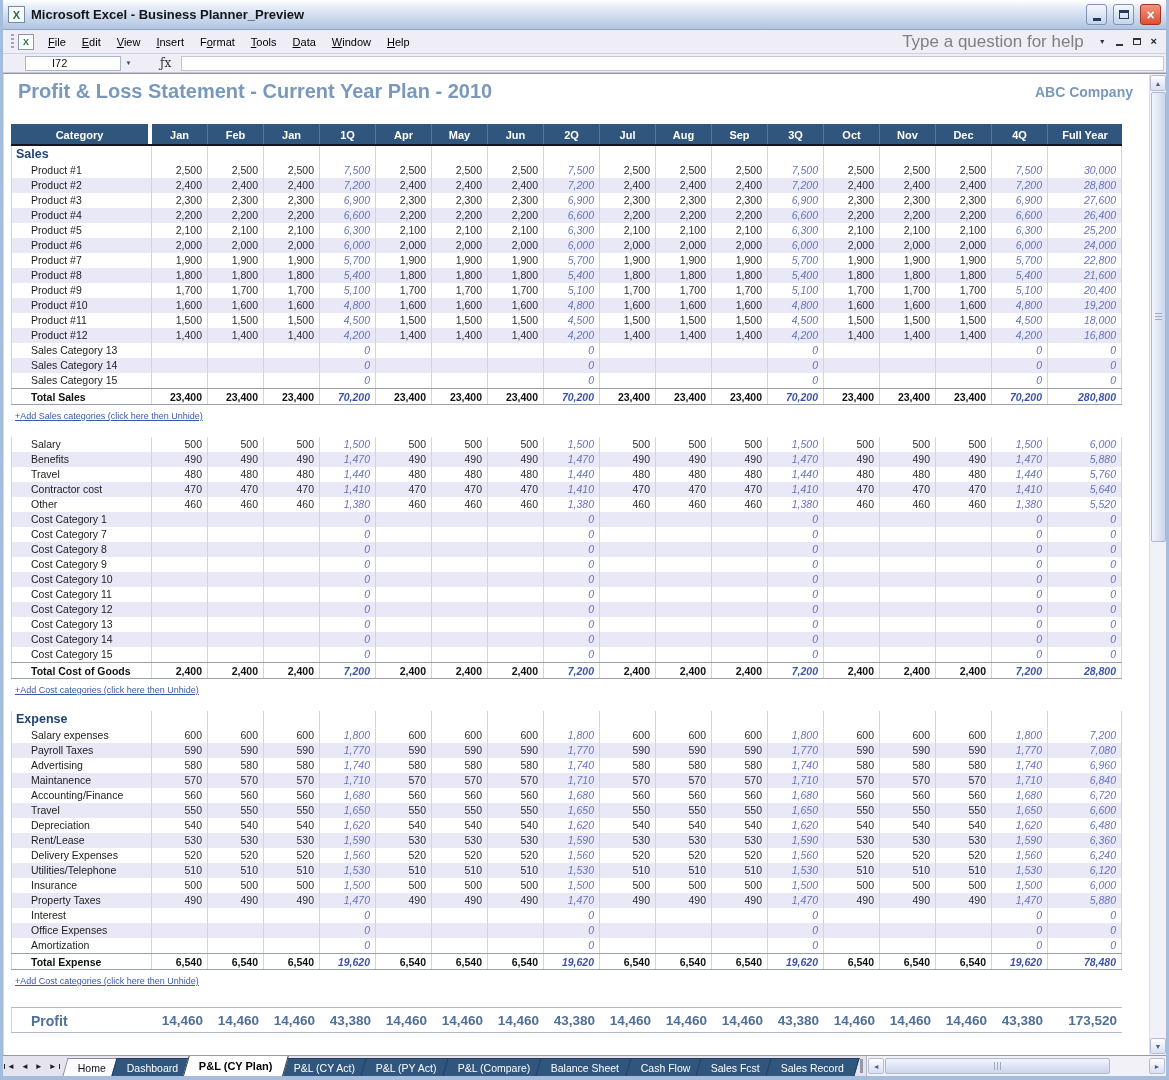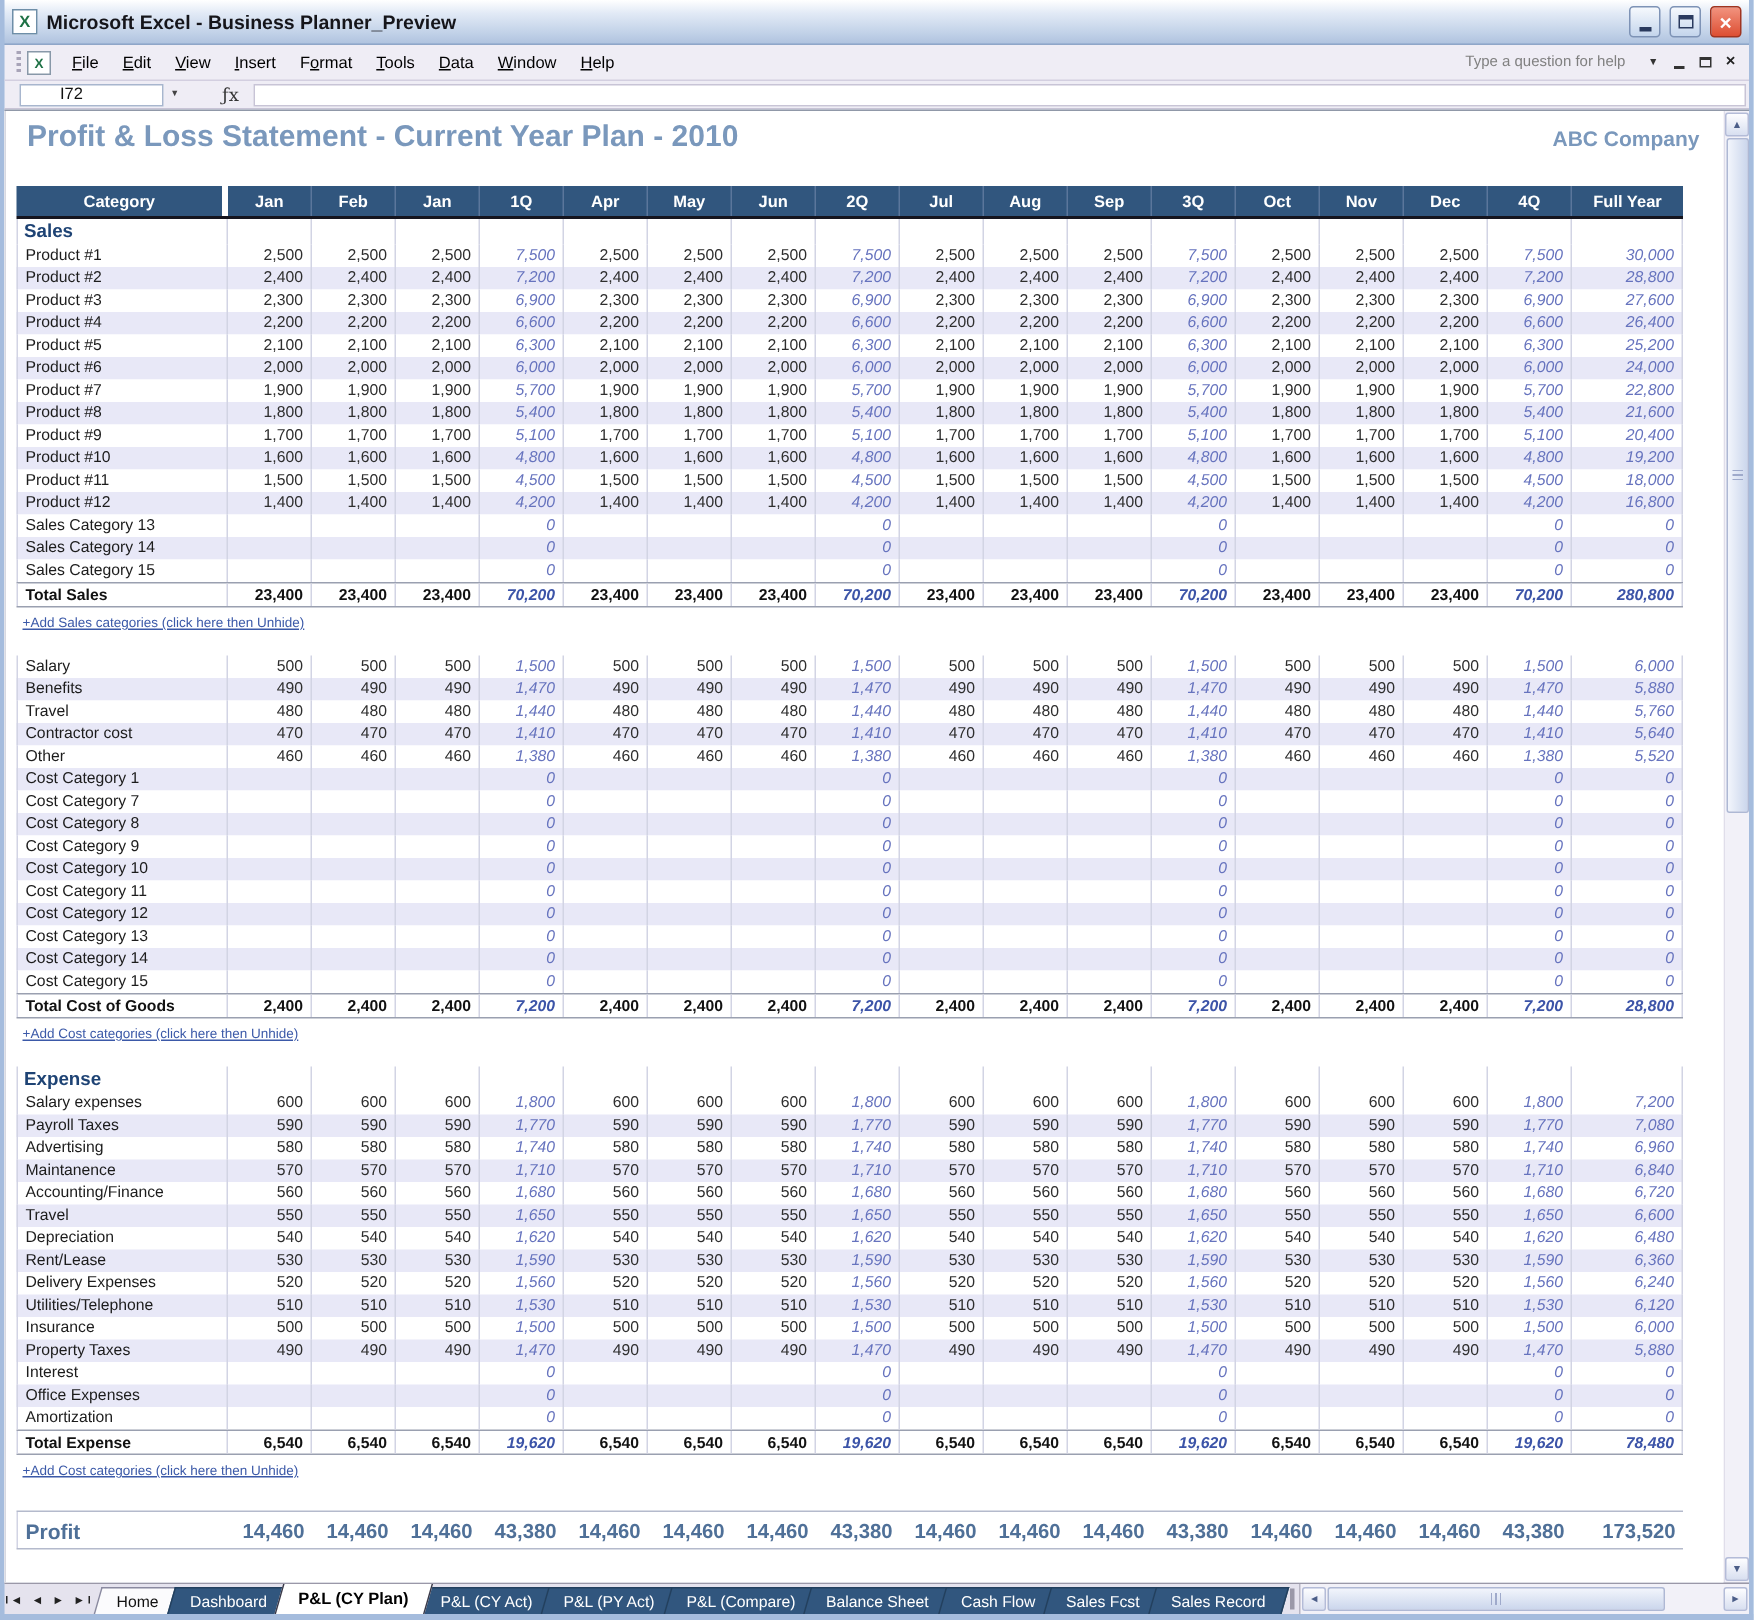--- a/index.html
+++ b/index.html
@@ -26,29 +26,29 @@
 
   
   .menubar { height:24px; flex:none; display:flex; align-items:center; background:#EFEDF5;
              border-bottom:1px solid #D3CFE0; padding:0 4px; }
   .drag-dots { width:3px; height:16px; margin:0 4px;
     background:repeating-linear-gradient(180deg,#A8A4B8 0 2px,transparent 2px 4px); }
   .wb-icon { width:16px; height:16px; background:#fff; border:1px solid #8898A8; margin-right:6px;
     display:flex; align-items:center; justify-content:center; font-size:9px; font-weight:bold; color:#1E7145; }
   .menu-item { padding:3px 8px; font-size:11px; color:#000; }
   .mb-spacer { flex:1; }
-  .help-box { color:#808080; font-size:10px; margin-right:10px; }
+  .help-box { color:#808080; font-size:17px; margin-right:10px; }
   .mini-ctrl { color:#333; font-size:9px; margin:0 5px; display:flex; align-items:center; }
   .mini-bar { width:7px; height:2px; background:#333; margin-top:7px; }
   .mini-box { width:8px; height:7px; border:1px solid #333; border-top:2px solid #333; }
   .mini-x { font-size:11px; font-weight:bold; color:#222; line-height:1; }
 
   
   .formulabar { height:19px; flex:none; display:flex; align-items:center; background:#EFEDF5;
-                border-bottom:1px solid #C8C4D6; padding-left:10px; }
+                border-bottom:1px solid #C8C4D6; padding-left:22px; }
   .name-box { width:96px; height:15px; background:#fff; border:1px solid #A8B6CE; font-size:11px;
               color:#111; padding-left:26px; line-height:13px; }
   .name-dd { width:15px; height:15px; display:flex; align-items:center; justify-content:center;
              font-size:6px; color:#444; }
   .fx { font-family:"DejaVu Serif", serif; font-size:12px; color:#333; margin:0 10px 0 24px; }
   .formula-field { flex:1; height:15px; background:#fff; border:1px solid #C8C4D6; margin-right:2px; }
 
   
   .main { flex:1; display:flex; border-top:1px solid #9098A8; background:#fff; min-height:0; }
   .sheet { flex:1; position:relative; overflow:hidden; background:#fff;
@@ -61,21 +61,21 @@
            border-bottom:2px solid #15151F; }
   .hc { background:#31567E; color:#fff; font-weight:bold; font-size:11px; text-align:center;
         line-height:22px; border-right:1px solid #5B769B; overflow:hidden; }
   .hc-cat, .hc-full { border-right:none; }
   .hspacer { background:#fff; }
 
   .trow { display:grid; grid-template-columns:141px repeat(16,56px) 74px; height:15px;
           line-height:15px; font-size:10.5px; }
   .c { border-right:1px solid #D2D4E4; overflow:hidden; white-space:nowrap; }
   .trow .c:first-child { border-left:1px solid #D2D4E4; }
-  .lab { padding-left:5px; color:#1C1C1C; }
+  .lab { padding-left:19px; color:#1C1C1C; }
   .num { text-align:right; padding-right:5px; color:#2E2E2E; }
   .q, .fy { color:#6673BE; font-style:italic; }
   .odd  { background:#FFFFFF; }
   .even { background:#E8E8F7; }
 
   .sechead { height:17px; line-height:17px; background:#fff; }
   .sechead .lab { font-size:12.5px; font-weight:bold; color:#1E4374; padding-left:4px; }
 
   .total { height:17px; line-height:16px; font-weight:bold; background:#fff;
            border-top:1px solid #9AA0B0; border-bottom:1px solid #9AA0B0; }

